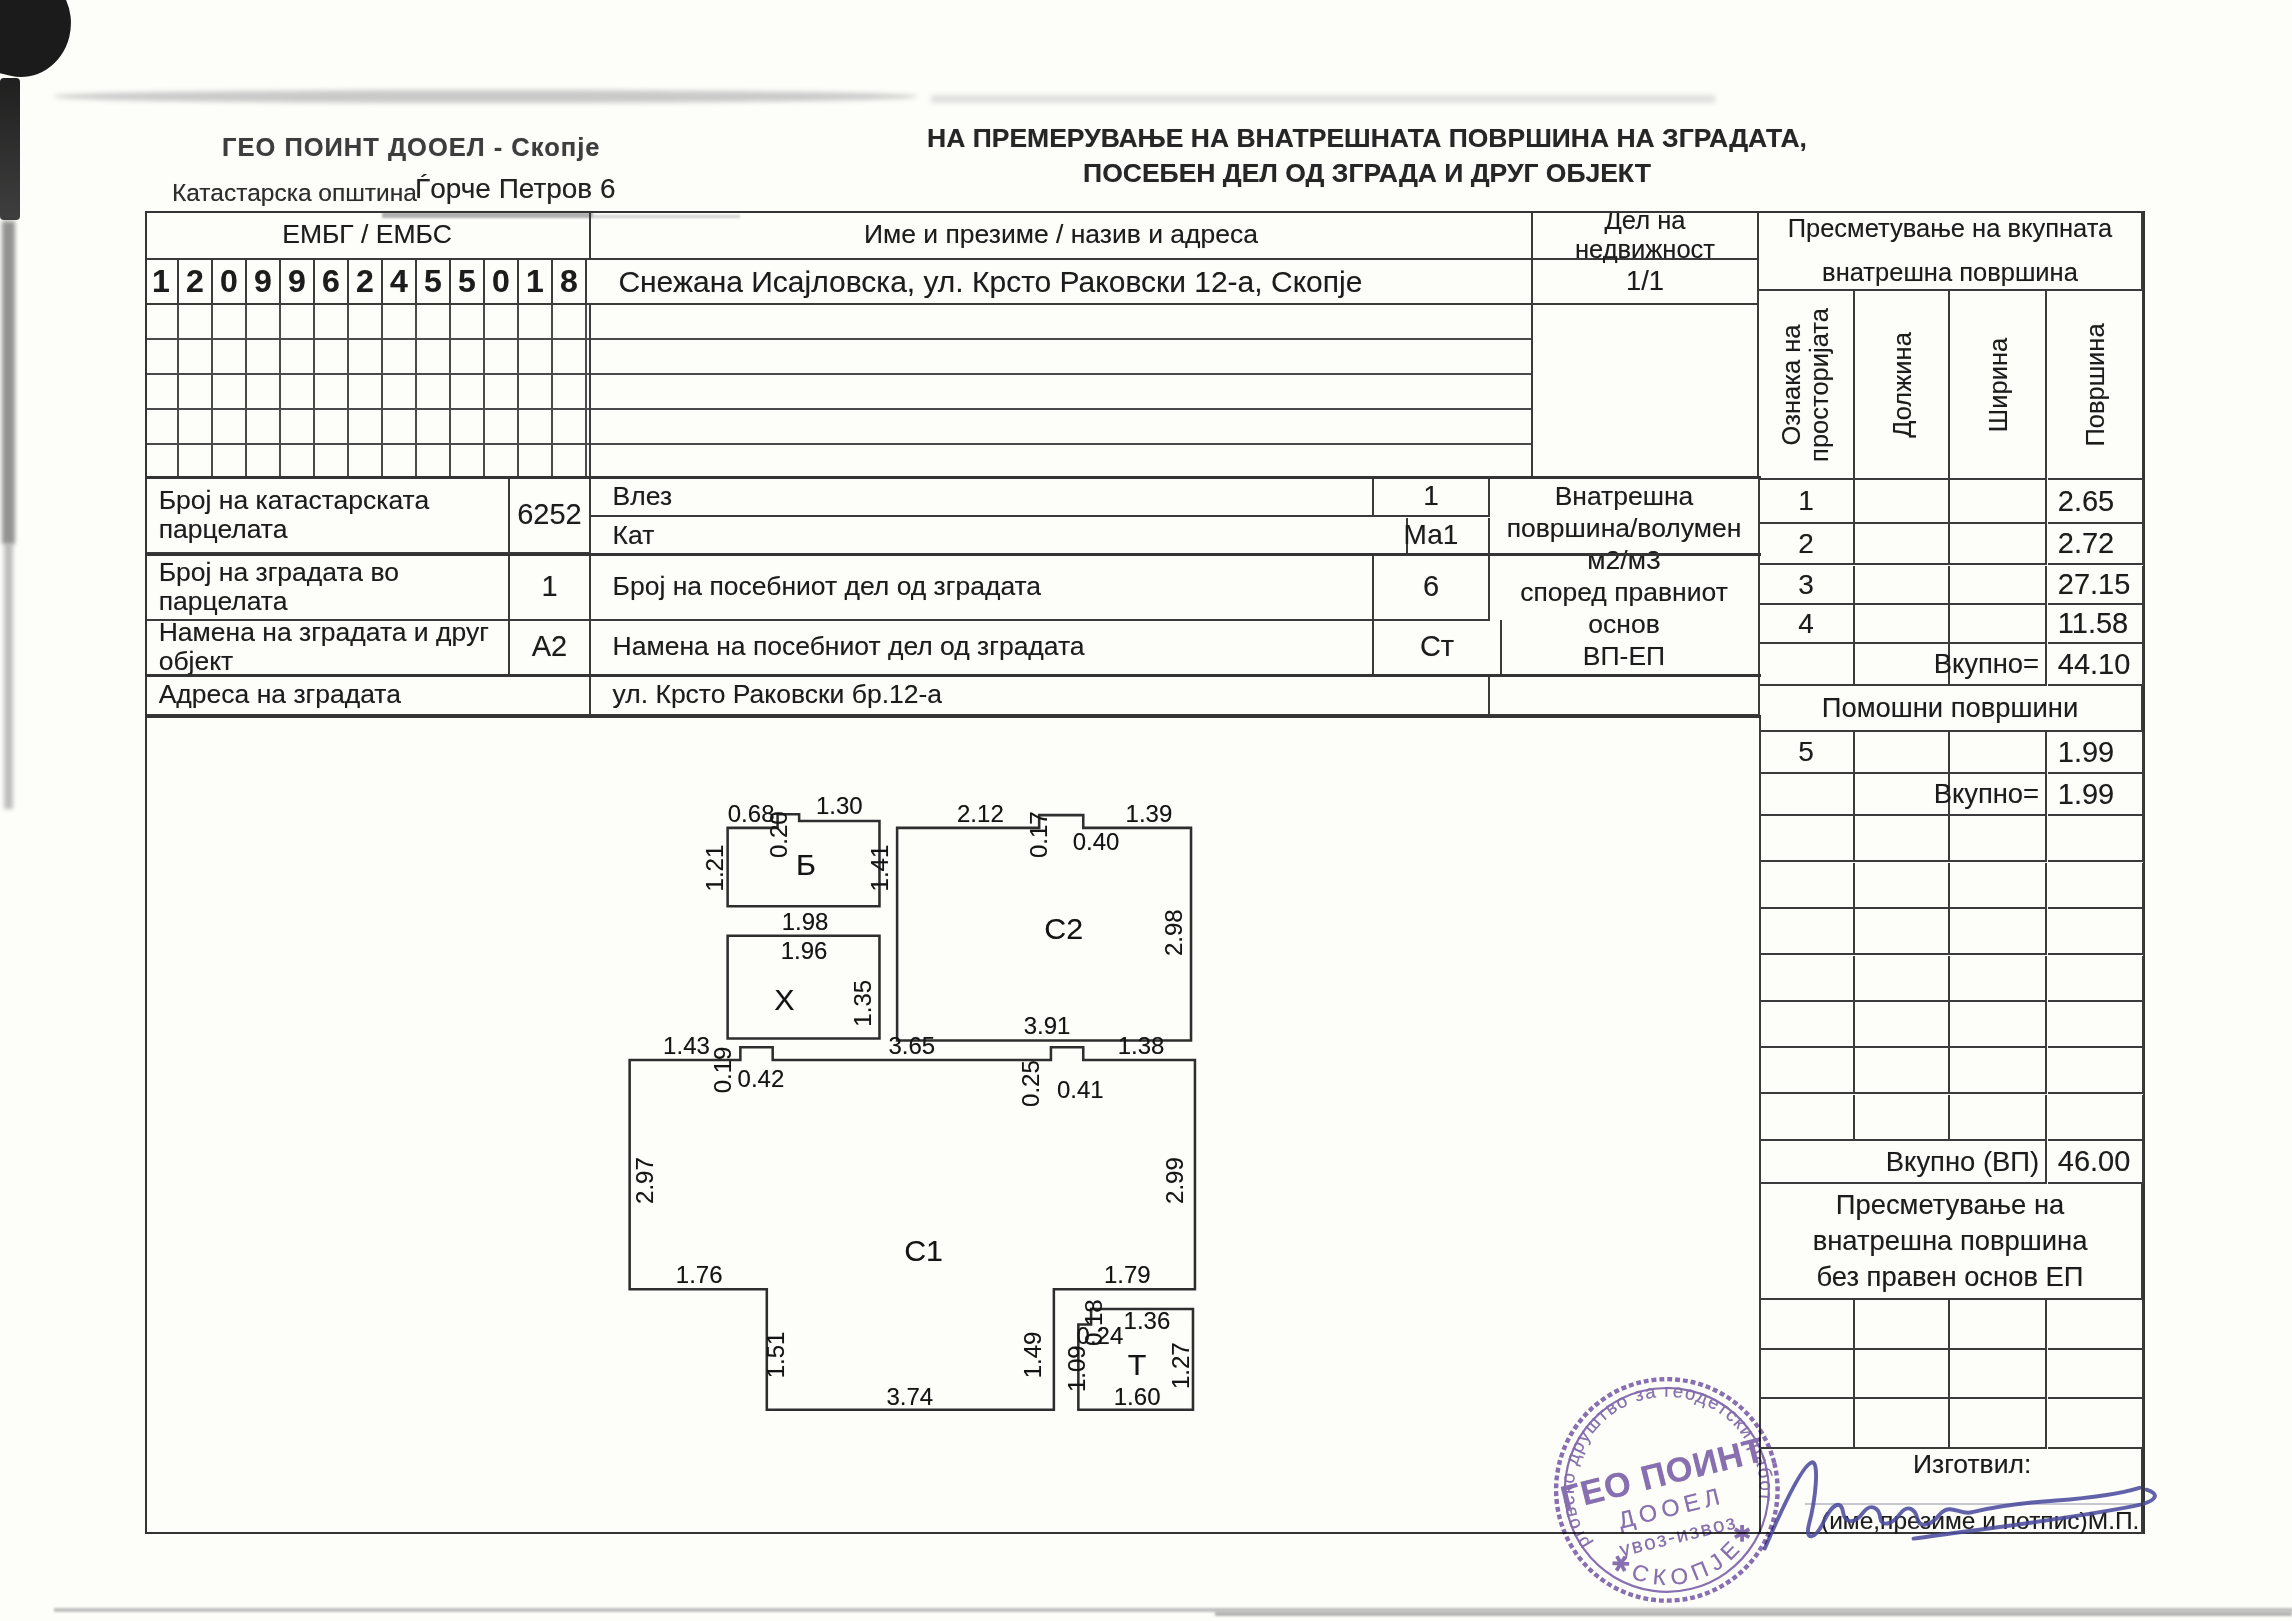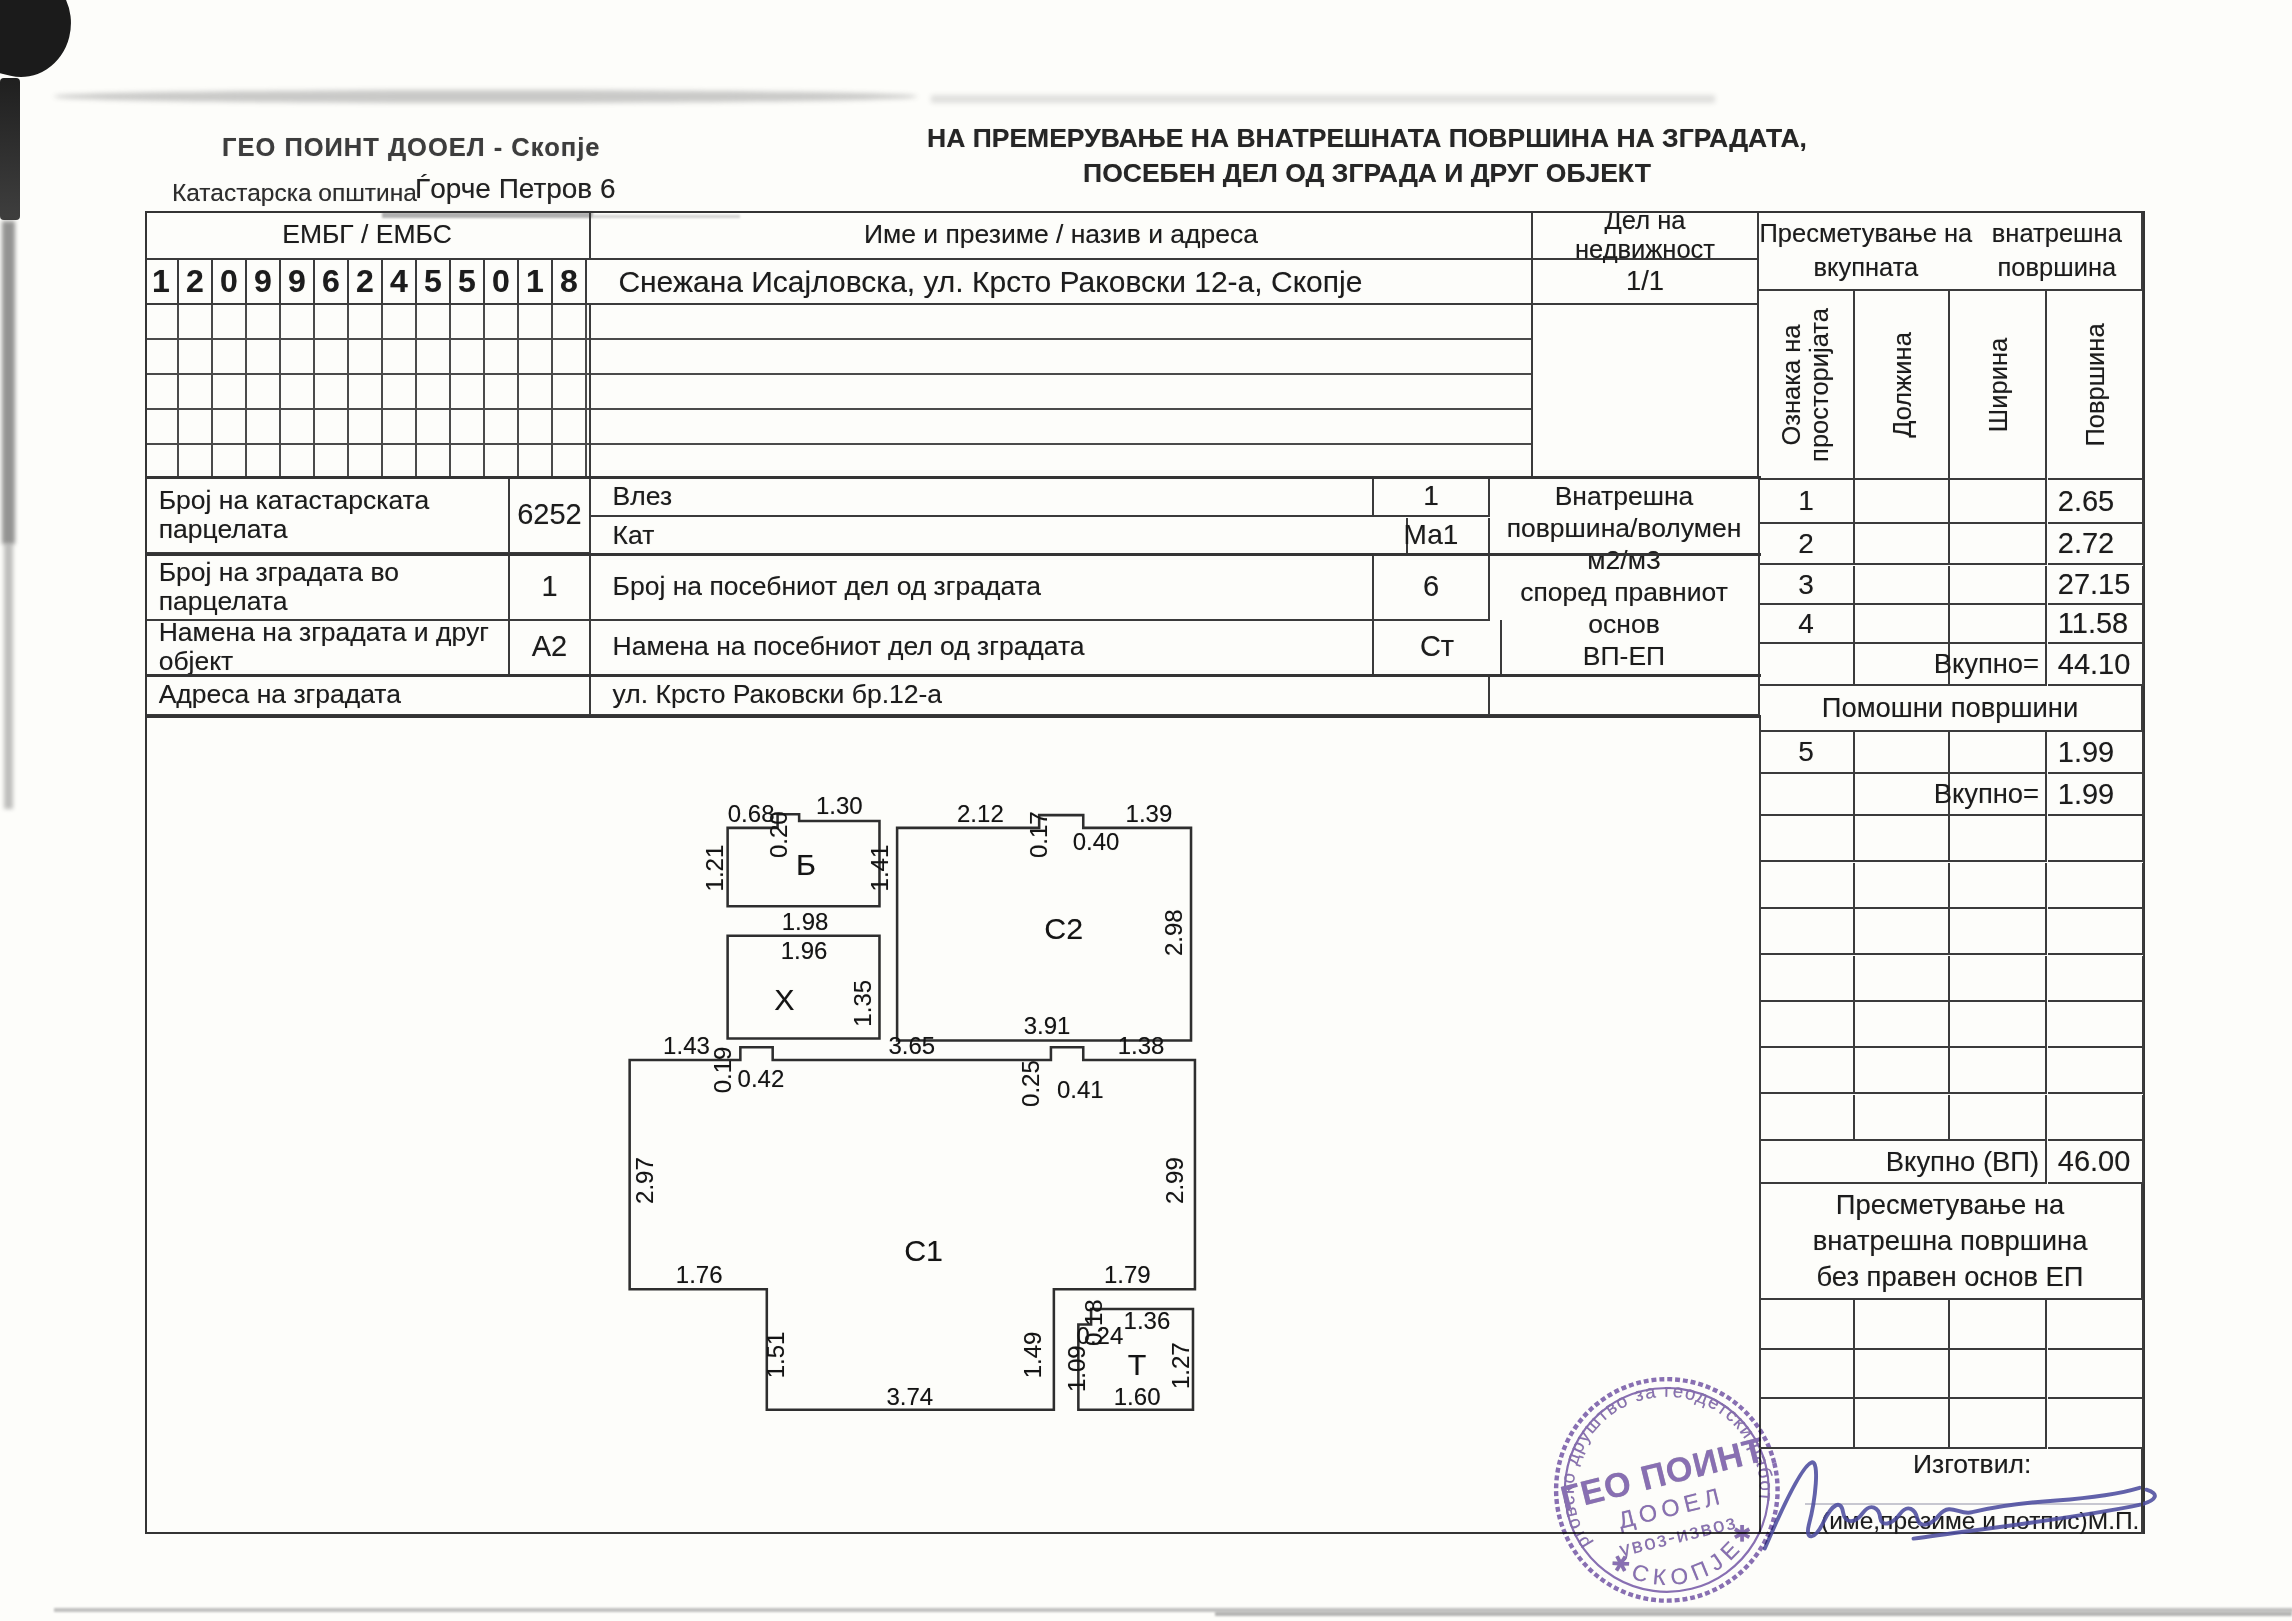--- a/index.html
+++ b/index.html
@@ -94,21 +94,21 @@
       <div class="digit-cell">1</div>
       <div class="digit-cell">8</div>
     </div>
   <div class="cell" style="left:591px;top:260px;width:942px;height:45px;padding-left:27.4px;font-size:30px;">Снежана Исајловска,  ул. Крсто Раковски 12-а, Скопје</div>
   <div class="cell cc" style="left:1533px;top:260px;width:226px;height:45px;font-size:27.4px;">1/1</div>
 
   <div class="gridlines-embg"></div>
   <div class="gridlines-name"></div>
   <div class="cell" style="left:1533px;top:305px;width:226px;height:173px;"></div>
 
-  <div class="cell cc" style="left:1759px;top:211px;width:384px;height:80px;flex-direction:row;justify-content:space-between;font-size:25.5px;line-height:1.35;">
+  <div class="cell cc" style="left:1759px;top:211px;width:384px;height:80px;flex-direction:column;justify-content:space-between;font-size:25.5px;line-height:1.35;">
     <div>Пресметување на вкупната</div>
     <div>внатрешна површина</div>
   </div>
   <div class="rotcell" style="left:1759px;width:96px;">
     <div class="rotwrap two">Ознака на просторијата</div>
   </div>
   <div class="rotcell" style="left:1855px;width:95px;">
     <div class="rotwrap">Должина</div>
   </div>
   <div class="rotcell" style="left:1950px;width:97px;">

